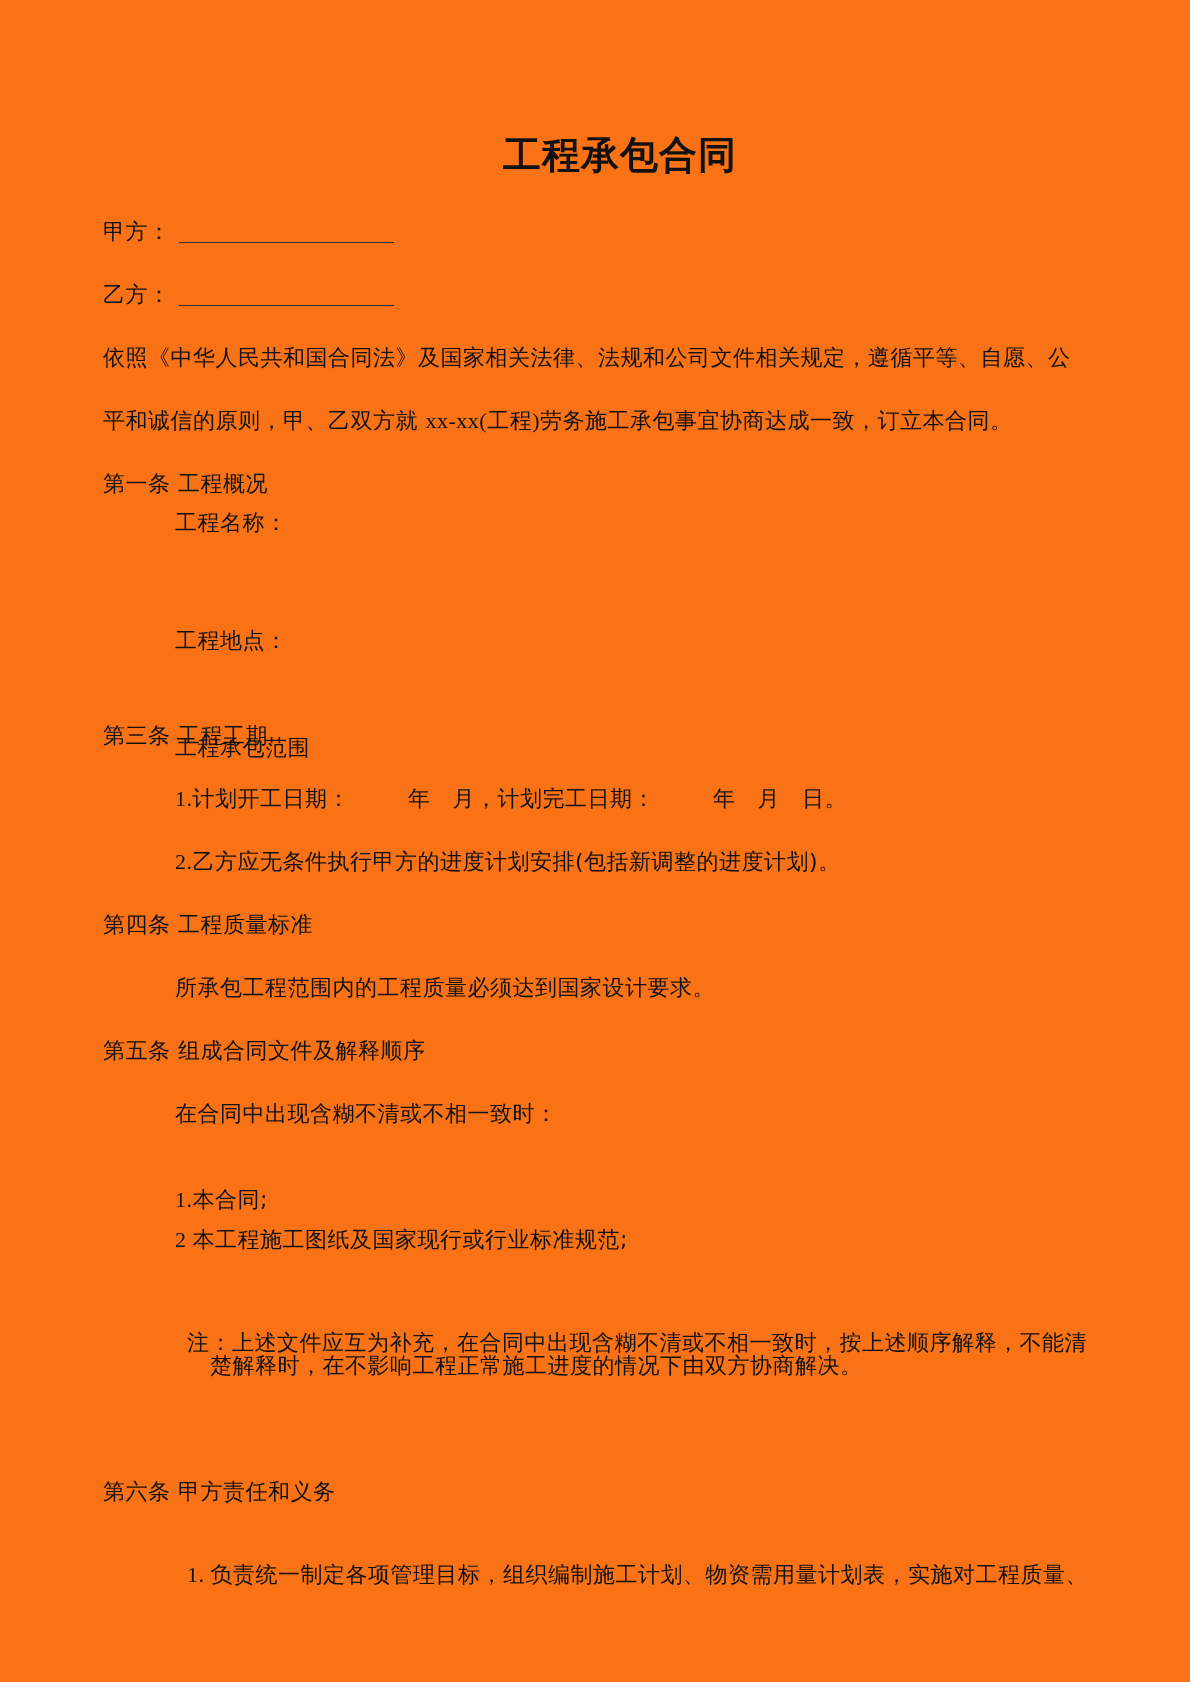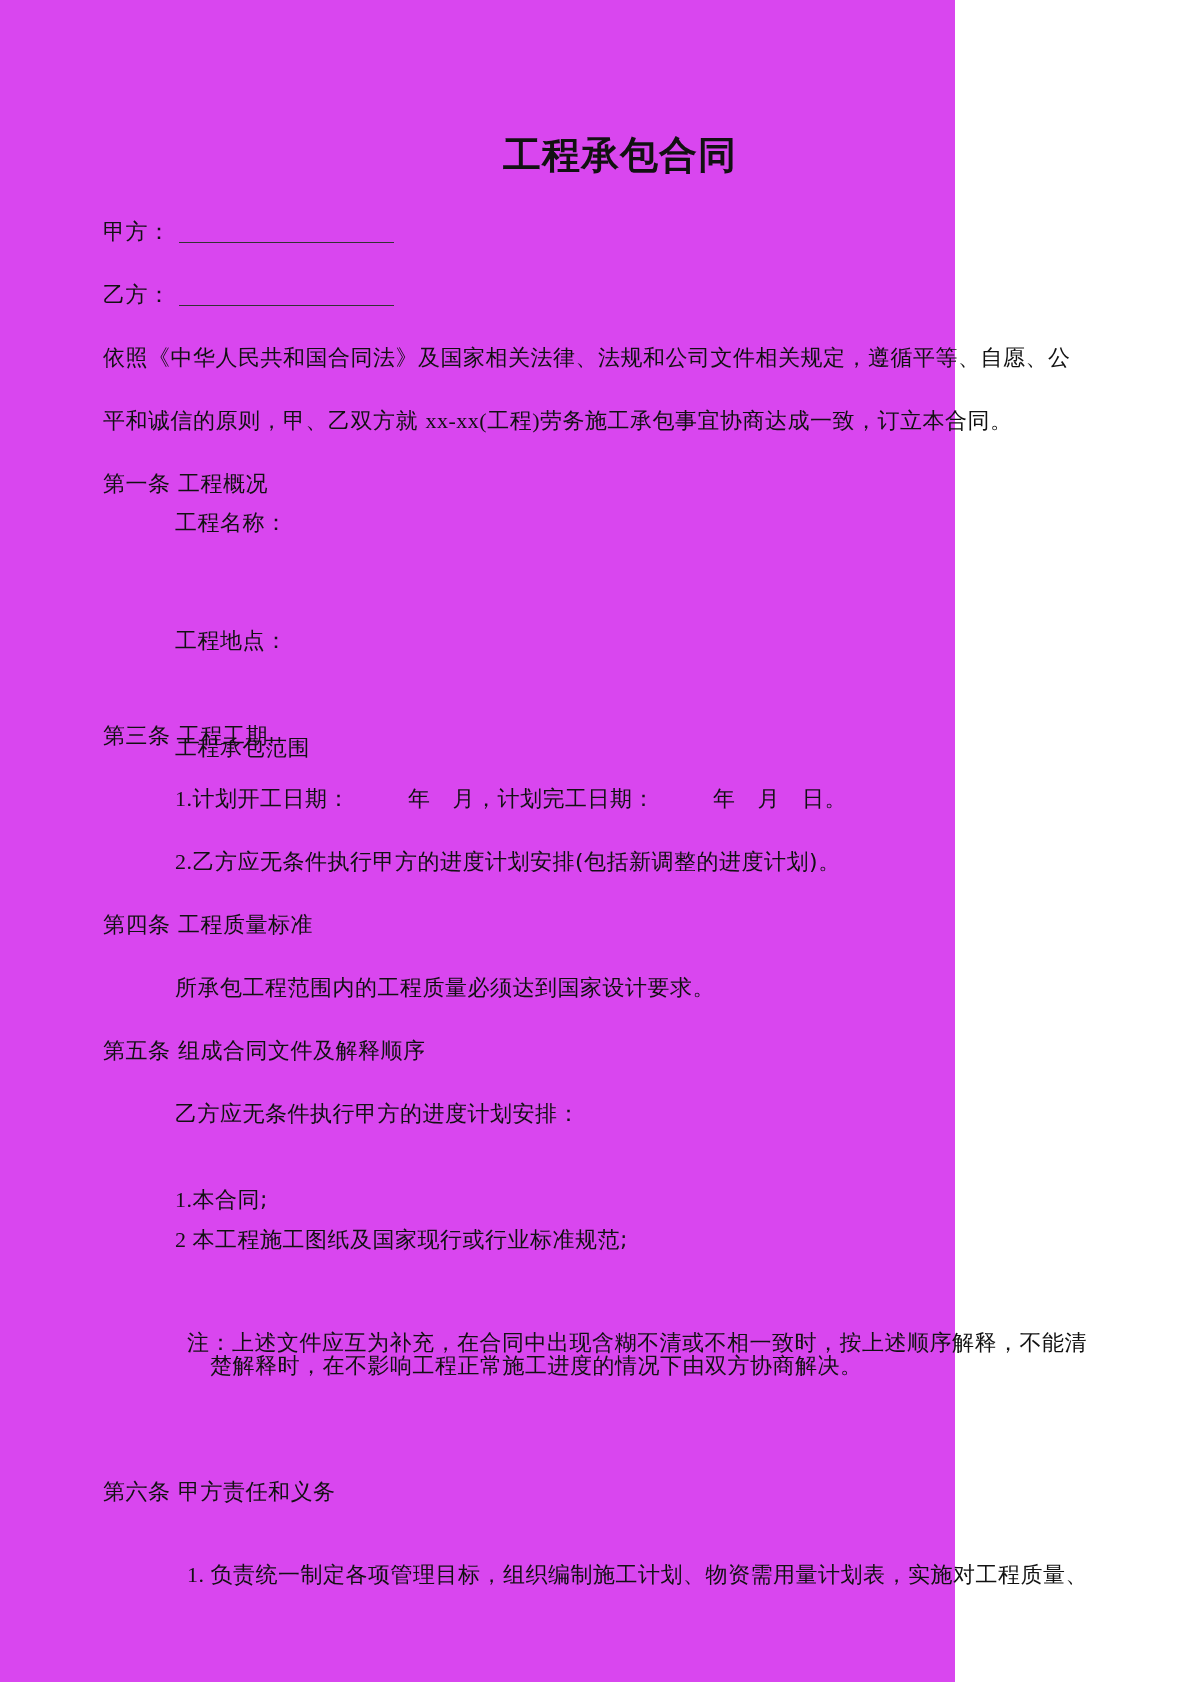--- a/index.html
+++ b/index.html
@@ -11,23 +11,23 @@
       width: 1190px;
       height: 1682px;
       position: relative;
       overflow: hidden;
       font-family: "DejaVu Sans", "Liberation Sans", sans-serif;
       color: #111111;
     }
     .page {
       position: absolute;
       left: 0; top: 0;
-      width: 955px;
+      width: 1190px;
       height: 1682px;
-      background: #d946ef;
+      background: #f97316;
     }
     .line {
       position: absolute;
       font-size: 22px;
       line-height: 30px;
       white-space: nowrap;
       letter-spacing: 0.5px;
     }
     .title {
       position: absolute;
@@ -88,21 +88,21 @@
     <span class="serif">1.</span><span>计划开工日期：</span><span class="gap" style="width:58px;"></span><span>年</span><span class="gap" style="width:22px;"></span><span>月，</span><span>计划完工日期：</span><span class="gap" style="width:58px;"></span><span>年</span><span class="gap" style="width:22px;"></span><span>月</span><span class="gap" style="width:22px;"></span><span>日。</span>
   </div>
   <div class="line l1" style="top:847px;">
     <span class="serif">2.</span><span>乙方应无条件执行甲方的进度计划安排</span><span>(包括新调整的进度计划)。</span>
   </div>
 
   <div class="line l0" style="top:910px;">第四条  工程质量标准</div>
   <div class="line l1" style="top:973px;">所承包工程范围内的工程质量必须达到国家设计要求。</div>
 
   <div class="line l0" style="top:1036px;">第五条  组成合同文件及解释顺序</div>
-  <div class="line l1" style="top:1099px;">乙方应无条件执行甲方的进度计划安排：</div>
+  <div class="line l1" style="top:1099px;">在合同中出现含糊不清或不相一致时：</div>
   <div class="line l1" style="top:1162px;margin-top:23px;">
     <span class="serif">1.</span><span>本合同;</span>
   </div>
   <div class="line l1" style="top:1225px;">
     <span class="serif">2 </span><span>本工程施工图纸及国家现行或行业标准规范;</span>
   </div>
   <div class="line l2" style="top:1288px;margin-top:40px;">注：上述文件应互为补充，在合同中出现含糊不清或不相一致时，按上述顺序解释，不能清</div>
   <div class="line l3" style="top:1351px;">楚解释时，在不影响工程正常施工进度的情况下由双方协商解决。</div>
 
   <div class="line l0" style="top:1477px;">第六条  甲方责任和义务</div>

